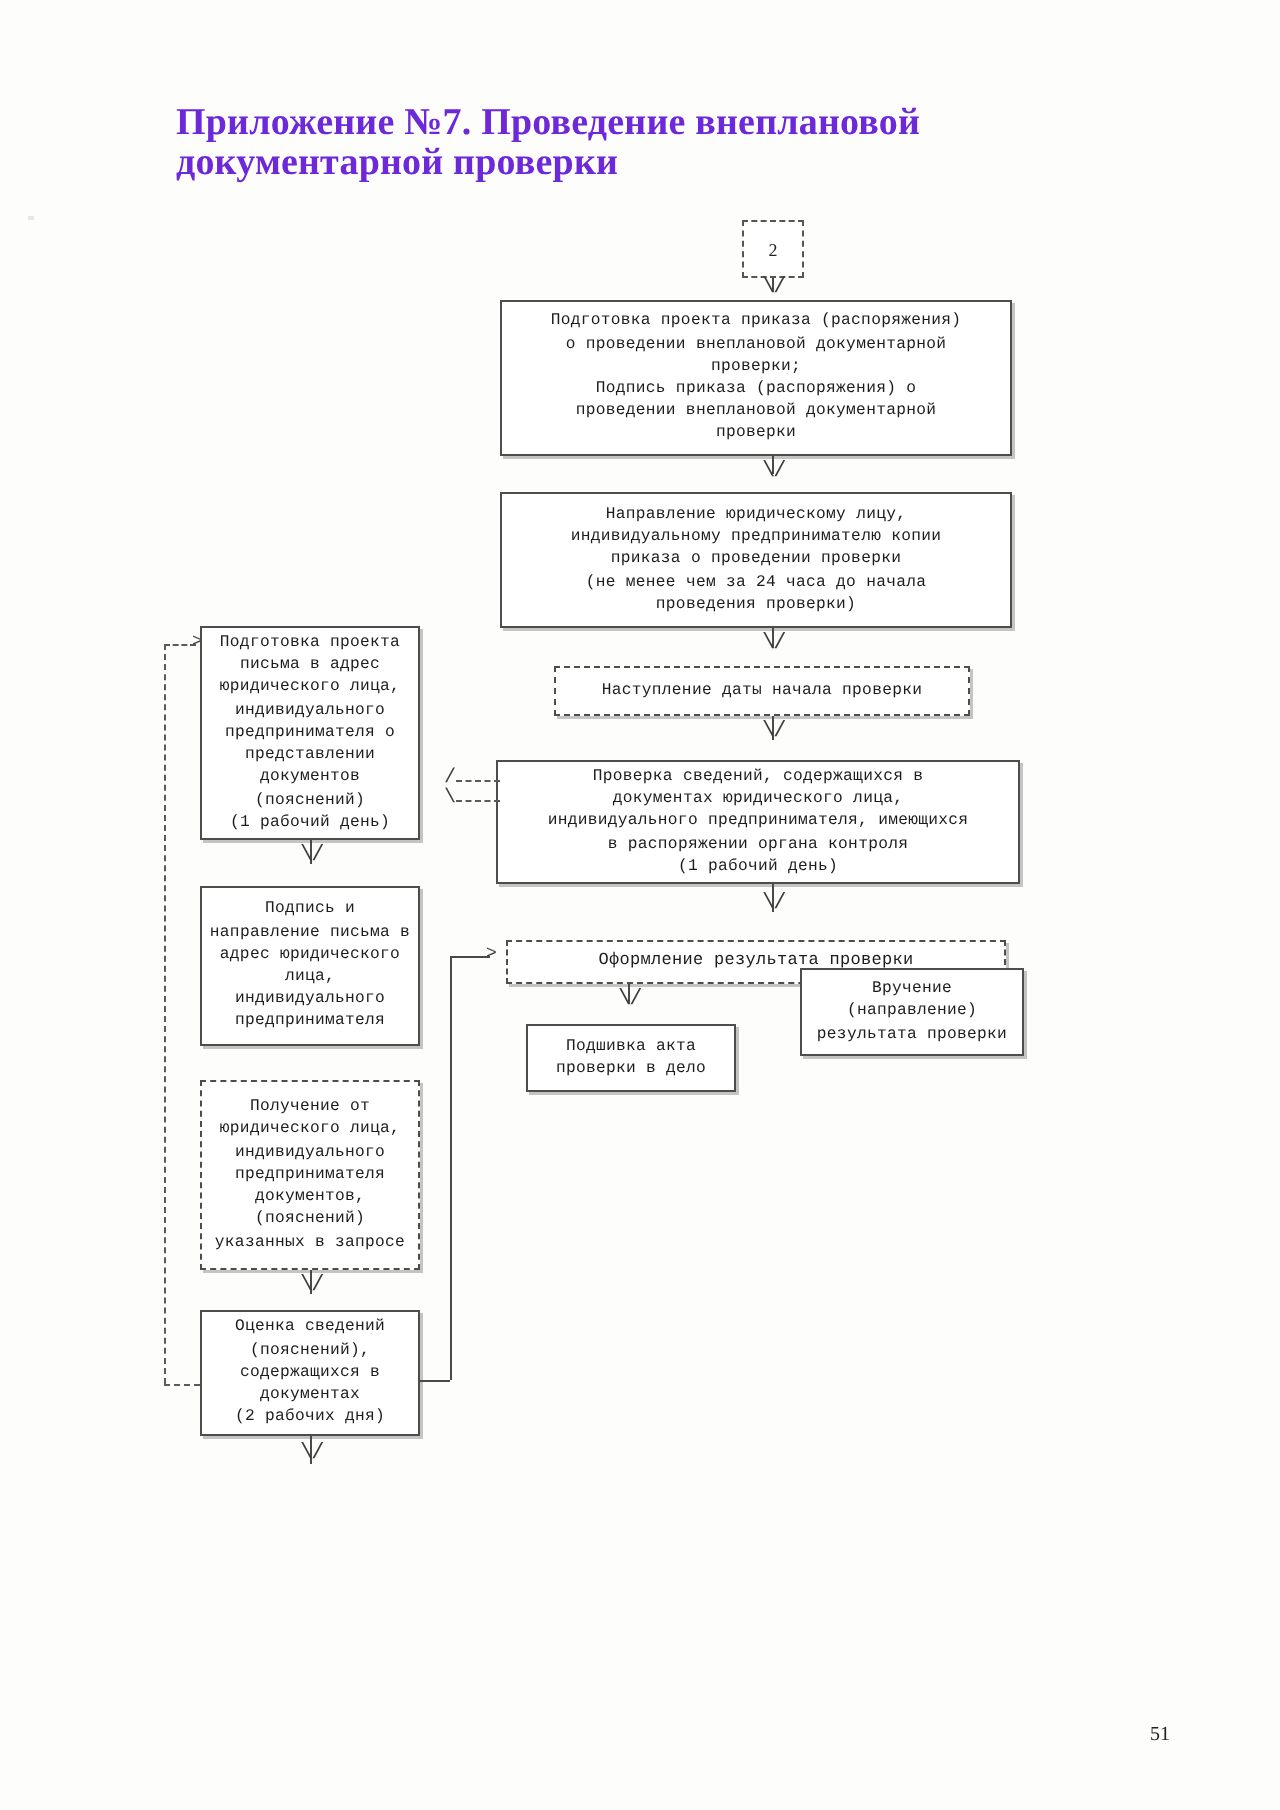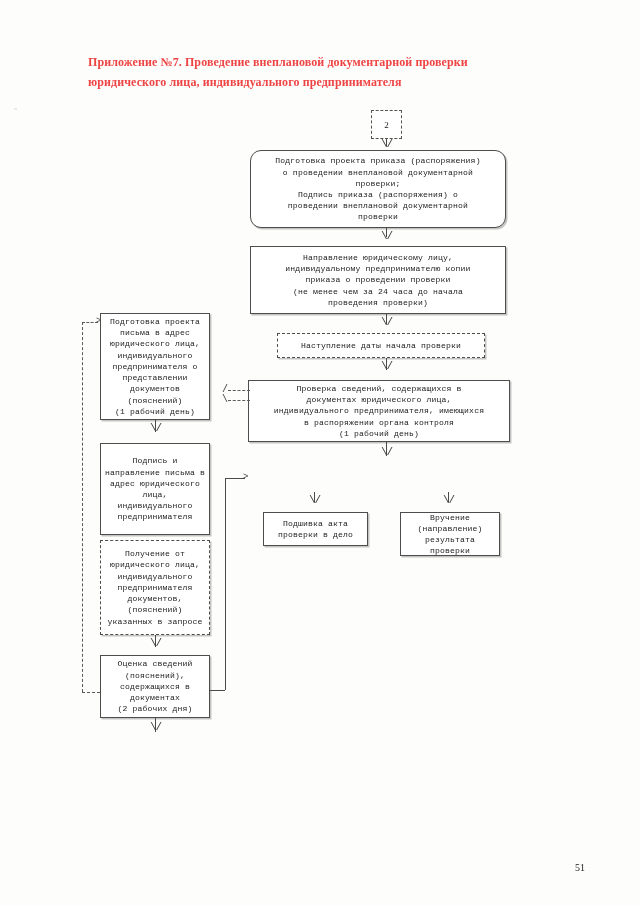--- a/index.html
+++ b/index.html
@@ -14,24 +14,24 @@
   .page{
     position:absolute;inset:0;
     background:#fdfdfc;
   }
   
   .title{
     position:absolute;
     left:88px; top:52px; width:470px;
     font-family:"Liberation Serif", serif;
     font-weight:bold;
-    font-size:12px;
+    font-size:19px;
     line-height:20px;
     letter-spacing:.1px;
-    color:#ef4444;
+    color:#6d28d9;
   }
   
   .pageno{
     position:absolute;
     left:575px; top:862px;
     font-family:"Liberation Serif", serif;
     font-size:10px;
     color:#222;
   }
   
@@ -104,32 +104,31 @@
     opacity:.45;
   }
 </style>
 </head>
 <body>
 
 <div class="page">
 
   <div class="title">
     <div>Приложение №7. Проведение внеплановой документарной проверки</div>
-    <div>юридического лица, индивидуального предпринимателя</div>
   </div>
 
   <div class="smudge" style="left:14px;top:108px;width:3px;height:2px;"></div>
 
   <div class="node2" style="left:371px;top:110px;width:31px;height:29px;">
     <span>2</span>
   </div>
   <div class="sline-v" style="left:386px;top:139px;height:7px;"></div>
   <div class="chev" style="left:381px;top:140px;">\/</div>
 
-  <div class="box" style="left:250px;top:150px;width:256px;height:78px;border-radius:11px;">
+  <div class="box" style="left:250px;top:150px;width:256px;height:78px;">
     <span style="white-space:pre-line;">Подготовка проекта приказа (распоряжения)
 о проведении внеплановой документарной
 проверки;
 Подпись приказа (распоряжения) о
 проведении внеплановой документарной
 проверки</span>
   </div>
   <div class="sline-v" style="left:386px;top:228px;height:9px;"></div>
   <div class="chev" style="left:381px;top:232px;">\/</div>
 
@@ -158,32 +157,35 @@
   </div>
 
   <div class="dline-h" style="left:228px;top:390px;width:22px;"></div>
   <div class="dline-h" style="left:228px;top:400px;width:22px;"></div>
   <div class="chev" style="left:222px;top:386px;font-size:10px;">/</div>
   <div class="chev" style="left:222px;top:396px;font-size:10px;">\</div>
 
   <div class="sline-v" style="left:386px;top:442px;height:14px;"></div>
   <div class="chev" style="left:381px;top:448px;">\/</div>
 
+  <div class="box dashed tiny" style="left:253px;top:470px;width:250px;height:22px;">
+    <span style="white-space:pre-line;">Оформление результата проверки</span>
+  </div>
 
   <div class="sline-v" style="left:314px;top:492px;height:10px;"></div>
   <div class="chev" style="left:309px;top:496px;">\/</div>
   <div class="sline-v" style="left:448px;top:492px;height:10px;"></div>
   <div class="chev" style="left:443px;top:496px;">\/</div>
 
   <div class="box" style="left:263px;top:512px;width:105px;height:34px;">
     <span style="white-space:pre-line;">Подшивка акта
 проверки в дело</span>
   </div>
 
-  <div class="box" style="left:400px;top:512px;width:100px;height:44px;">
+  <div class="box" style="left:400px;top:484px;width:112px;height:44px;">
     <span style="white-space:pre-line;">Вручение
 (направление)
 результата проверки</span>
   </div>
 
   <div class="dline-h" style="left:82px;top:692px;width:18px;"></div>
   <div class="dline-v" style="left:82px;top:322px;height:370px;"></div>
   <div class="dline-h" style="left:82px;top:322px;width:16px;"></div>
   <div class="arrowhead" style="left:96px;top:317px;">&gt;</div>
 
@@ -194,21 +196,21 @@
 индивидуального
 предпринимателя о
 представлении
 документов
 (пояснений)
 (1 рабочий день)</span>
   </div>
   <div class="sline-v" style="left:155px;top:420px;height:12px;"></div>
   <div class="chev" style="left:150px;top:424px;">\/</div>
 
-  <div class="box" style="left:100px;top:443px;width:110px;height:92px;">
+  <div class="box" style="left:100px;top:443px;width:110px;height:80px;">
     <span style="white-space:pre-line;">Подпись и
 направление письма в
 адрес юридического
 лица,
 индивидуального
 предпринимателя</span>
   </div>
 
   <div class="box dashed" style="left:100px;top:540px;width:110px;height:95px;">
     <span style="white-space:pre-line;">Получение от

